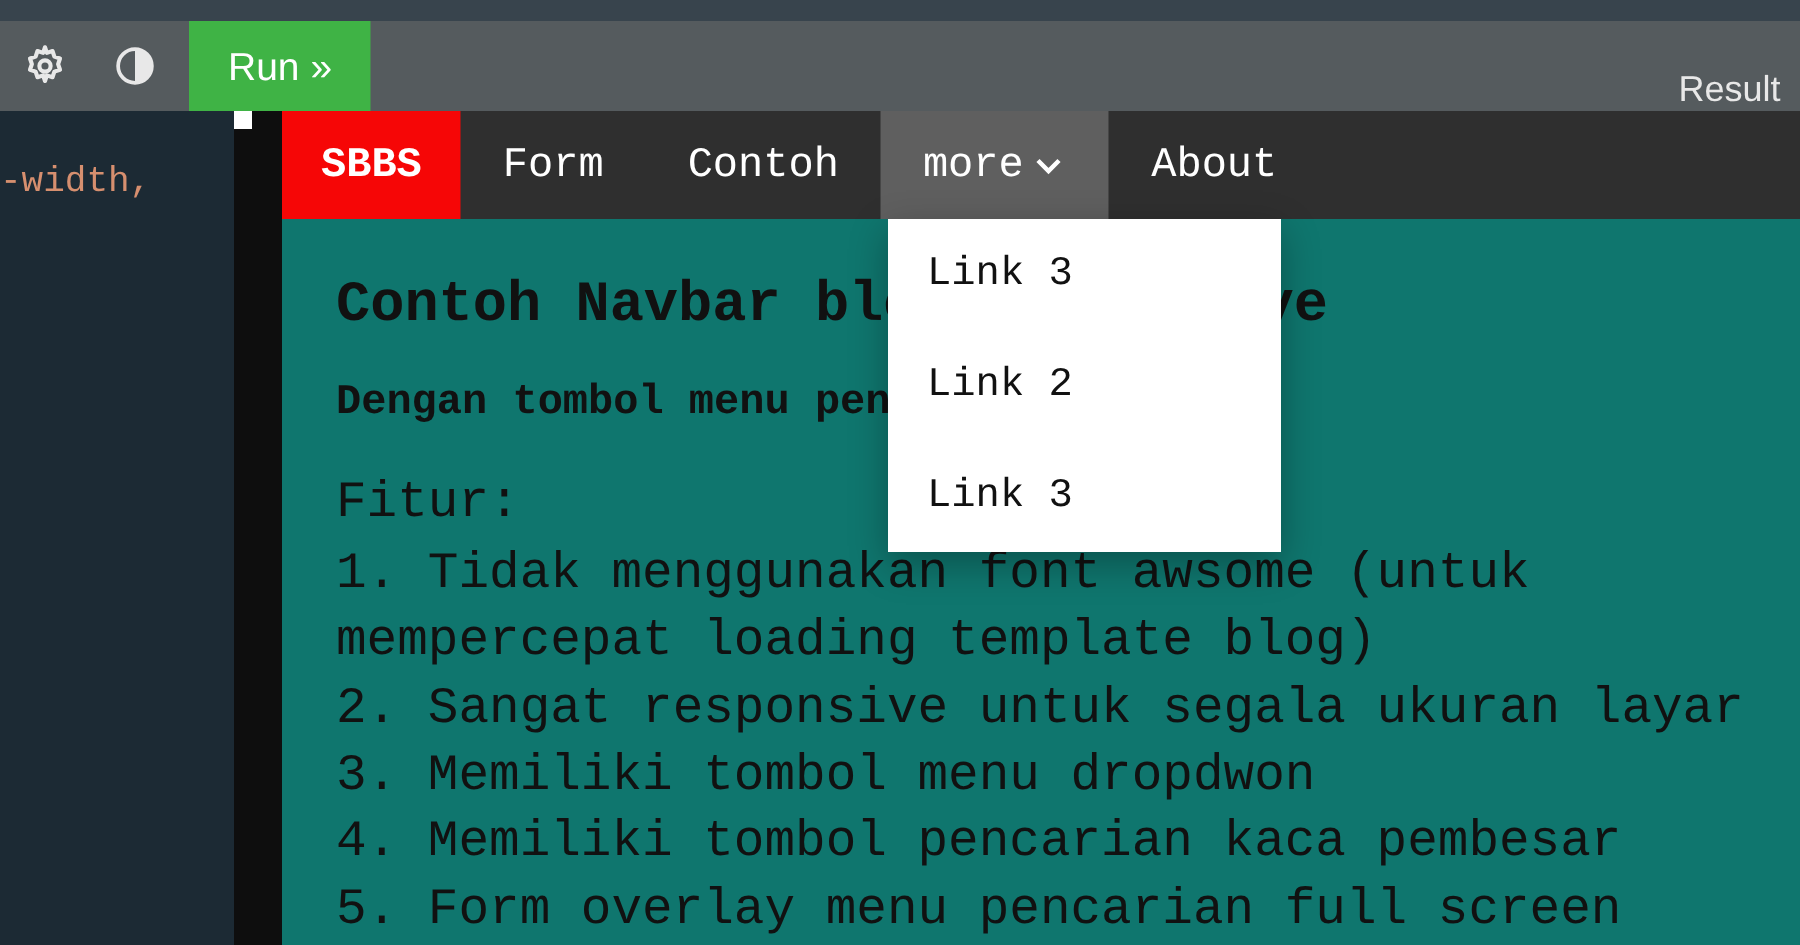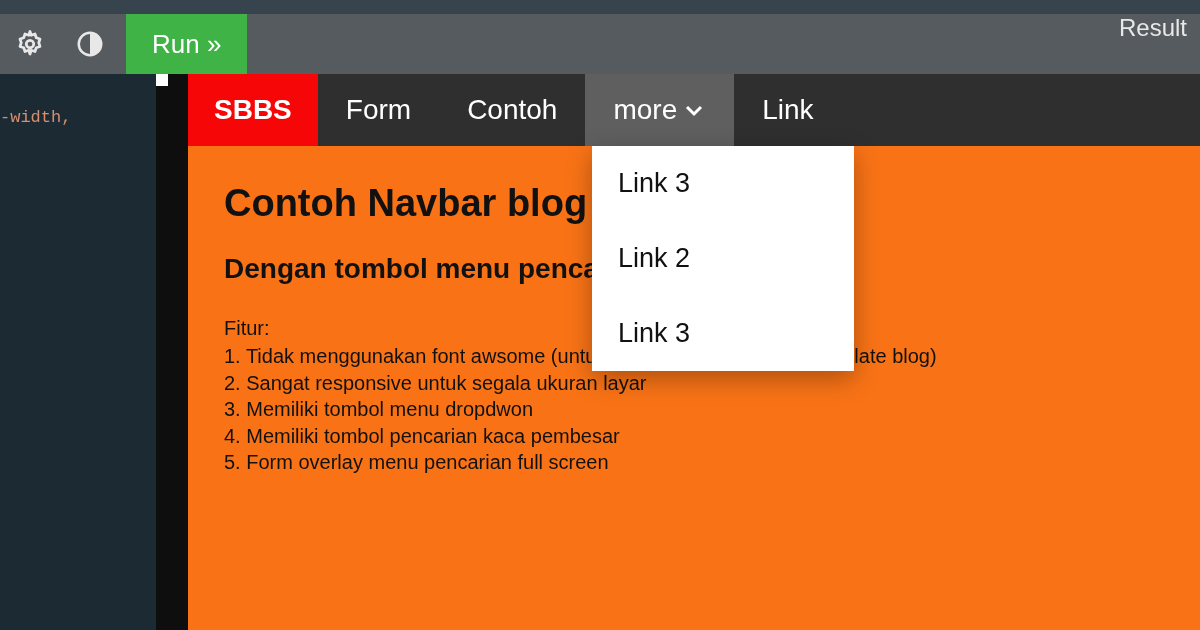--- a/index.html
+++ b/index.html
@@ -11,21 +11,21 @@
       background: #555;
     }
     .top-strip {
       height: 14px;
       background: #38444d;
     }
     .toolbar {
       height: 60px;
       background: #555b5e;
       display: flex;
-      align-items: flex-start;
+      align-items: flex-end;
       padding-left: 0;
       position: relative;
     }
     .tool-icon {
       width: 60px;
       height: 60px;
       display: flex;
       align-items: center;
       justify-content: center;
       color: #e8e8e8;
@@ -52,43 +52,44 @@
     }
     .workspace {
       display: flex;
       height: calc(630px - 74px);
     }
     .code-pane {
       width: 156px;
       background: #1c2a34;
       color: #d68f6f;
       font-family: "Courier New", monospace;
-      font-size: 17px;
+      font-size: 24px;
       padding-top: 34px;
       white-space: nowrap;
       overflow: hidden;
     }
     .splitter {
       width: 32px;
       background: #0e0e0e;
       position: relative;
     }
     .splitter::before {
       content: "";
       position: absolute;
       top: 0; left: 0;
       width: 12px;
       height: 12px;
       background: #fff;
     }
     .preview-pane {
       flex: 1;
-      background: #f97316;
+      background: #0f766e;
       position: relative;
       overflow: hidden;
+      font-family: Liberation Mono, monospace;
     }
     .navbar {
       display: flex;
       height: 72px;
       background: #2f2f2f;
       align-items: stretch;
     }
     .nav-item {
       padding: 0 28px;
       display: flex;
@@ -131,21 +132,21 @@
       font-size: 38px;
       font-weight: 800;
       margin-bottom: 28px;
     }
     .content h2 {
       font-size: 28px;
       font-weight: 800;
       margin-bottom: 30px;
     }
     .content p, .content .feature-line {
-      font-size: 20px;
+      font-size: 34px;
       line-height: 1.32;
     }
     .features { margin-top: 2px; }
   </style>
 </head>
 <body>
 
 <div class="top-strip"></div>
 
 <div class="toolbar">
@@ -183,21 +184,21 @@
       <div class="nav-item">
         <span>Contoh</span>
       </div>
       <div class="nav-item more">
         <span>more</span>
         <svg viewBox="0 0 24 24" fill="none" stroke="#fff" stroke-width="3">
           <polyline points="5 9 12 16 19 9"></polyline>
         </svg>
       </div>
       <div class="nav-item">
-        <span>Link</span>
+        <span>About</span>
       </div>
     </div>
 
     <div class="dropdown">
       <div class="dropdown-item">
         <span>Link 3</span>
       </div>
       <div class="dropdown-item">
         <span>Link 2</span>
       </div>

